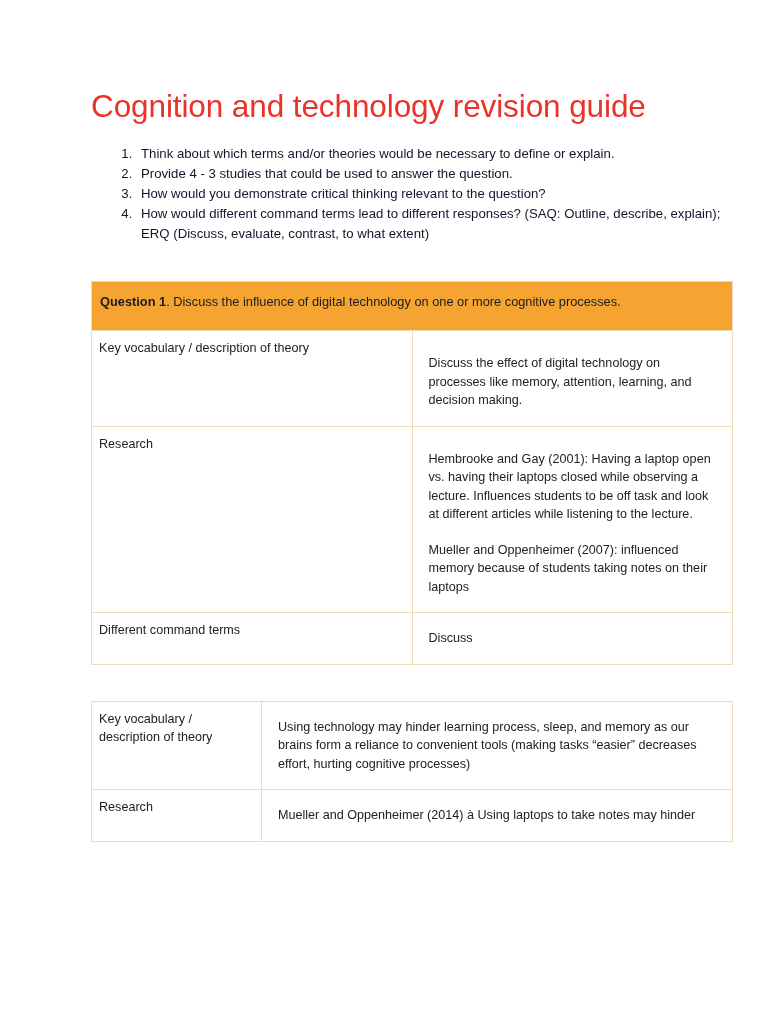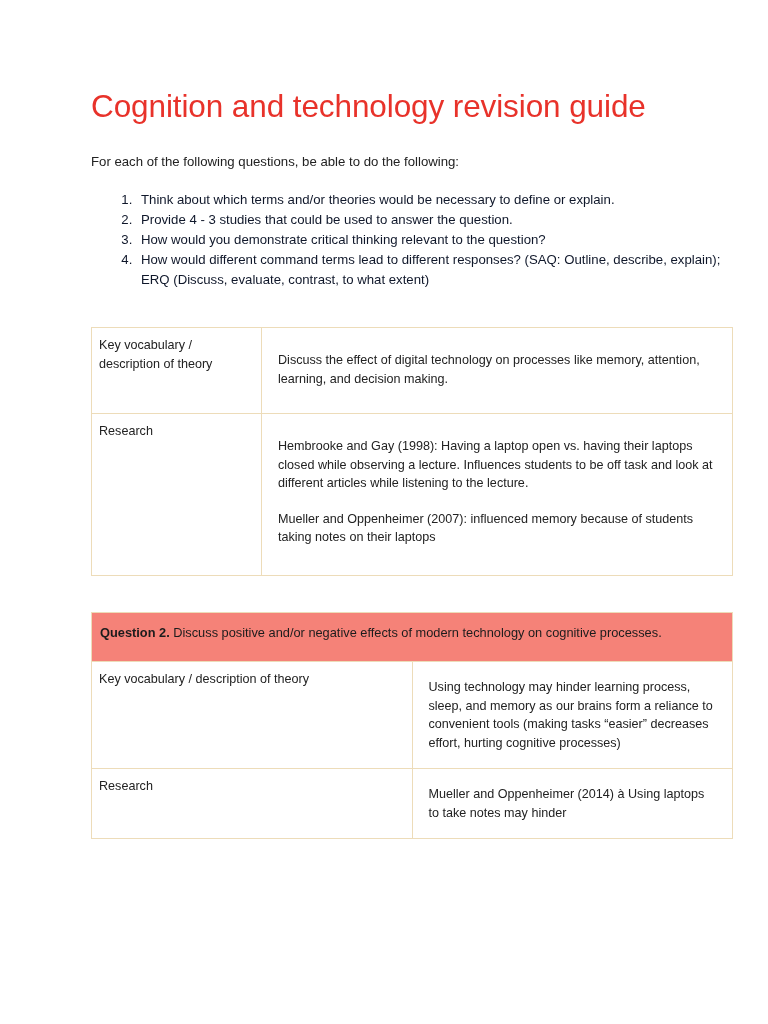--- a/index.html
+++ b/index.html
@@ -125,52 +125,57 @@
   .row-h-research2 .col-body { height: 18px; }
 </style>
 </head>
 <body>
 
 <div class="page">
   <div class="content">
 
     <h1 class="doc-title">Cognition and technology revision guide</h1>
 
-    <p class="intro">For each of the following questions, be able to do the following:</p>
 
     <ol class="steps">
       <li>Think about which terms and/or theories would be necessary to define or explain.</li>
       <li>Provide 4 - 3 studies that could be used to answer the question.</li>
       <li>How would you demonstrate critical thinking relevant to the question?</li>
       <li>How would different command terms lead to different responses? (SAQ: Outline, describe, explain); ERQ (Discuss, evaluate, contrast, to what extent)</li>
     </ol>
 
     <table class="q-table first">
       <tbody>
+          <tr>
+        <td class="q-header-cell" colspan="2"><span class="q-label">Question 1</span><span class="q-text">. Discuss the influence of digital technology on one or more cognitive processes.</span></td>
+      </tr>
       <tr class="row-h-keyvocab">
         <td class="col-label">Key vocabulary / description of theory</td>
         <td class="col-body body-offset">
           <p>Discuss the effect of digital technology on processes like memory, attention, learning, and decision making.</p>
         </td>
       </tr>
       <tr class="row-h-research">
         <td class="col-label">Research</td>
         <td class="col-body body-offset">
-          <p>Hembrooke and Gay (1998): Having a laptop open vs. having their laptops closed while observing a lecture. Influences students to be off task and look at different articles while listening to the lecture.</p>
+          <p>Hembrooke and Gay (2001): Having a laptop open vs. having their laptops closed while observing a lecture. Influences students to be off task and look at different articles while listening to the lecture.</p>
           <p>Mueller and Oppenheimer (2007): influenced memory because of students taking notes on their laptops</p>
+        </td>
+      </tr>
+      <tr class="row-h-command">
+        <td class="col-label">Different command terms</td>
+        <td class="col-body">
+          <p>Discuss</p>
         </td>
       </tr>
     </tbody>
       </table>
 
     <table class="q-table second">
       <tbody>
-          <tr>
-        <td class="q-header-cell pink" colspan="2"><span class="q-label">Question 2.</span><span class="q-text"> Discuss positive and/or negative effects of modern technology on cognitive processes.</span></td>
-      </tr>
       <tr class="row-h-keyvocab2">
         <td class="col-label">Key vocabulary / description of theory</td>
         <td class="col-body">
           <p>Using technology may hinder learning process, sleep, and memory as our brains form a reliance to convenient tools (making tasks “easier” decreases effort, hurting cognitive processes)</p>
         </td>
       </tr>
       <tr class="row-h-research2">
         <td class="col-label">Research</td>
         <td class="col-body">
           <p>Mueller and Oppenheimer (2014) à Using laptops to take notes may hinder</p>

